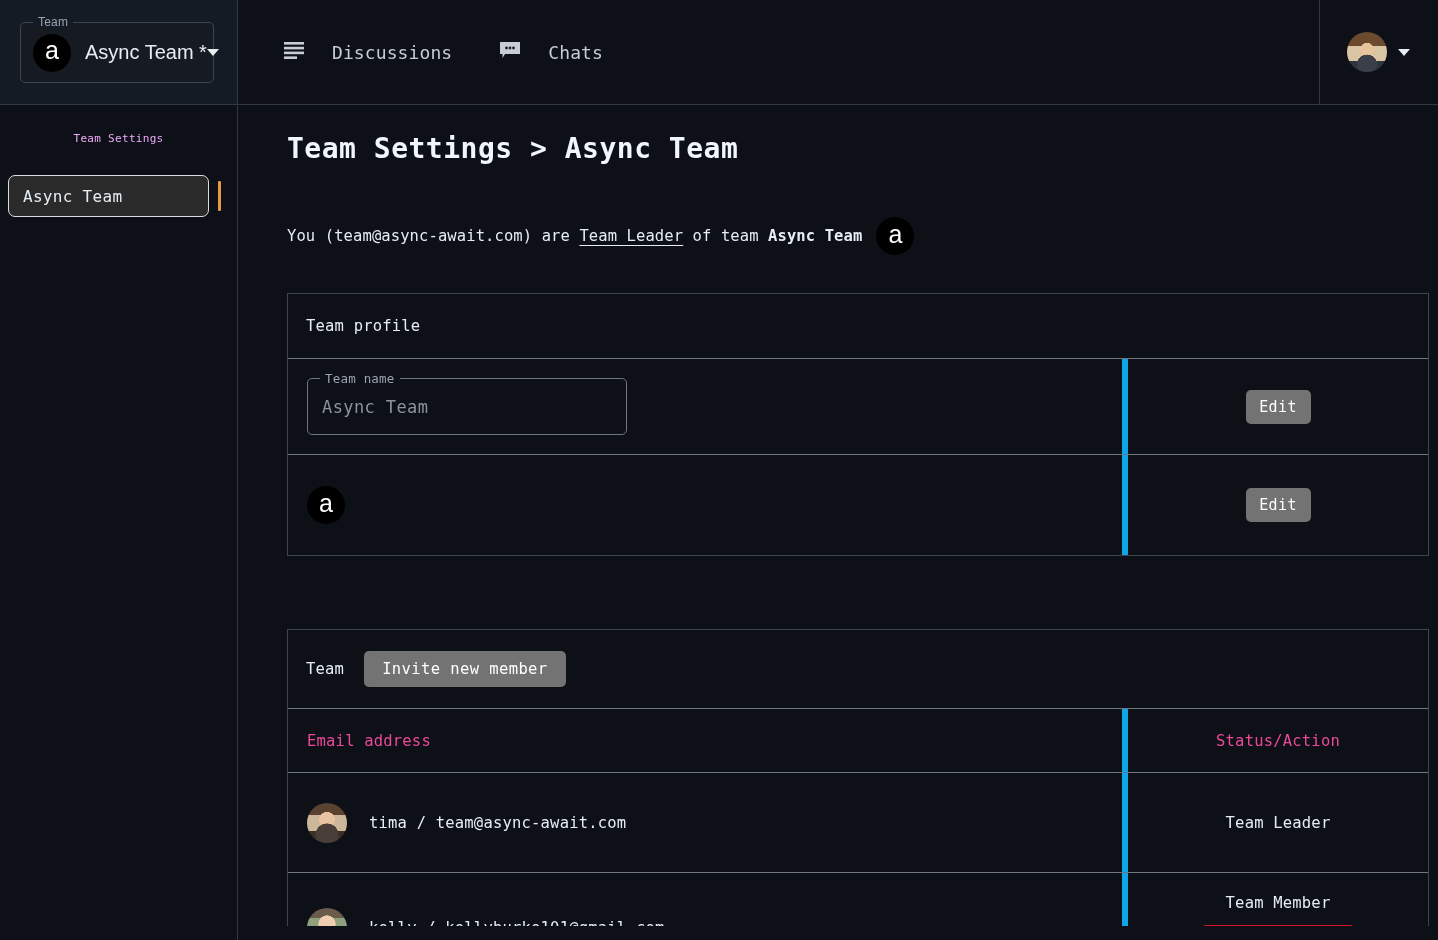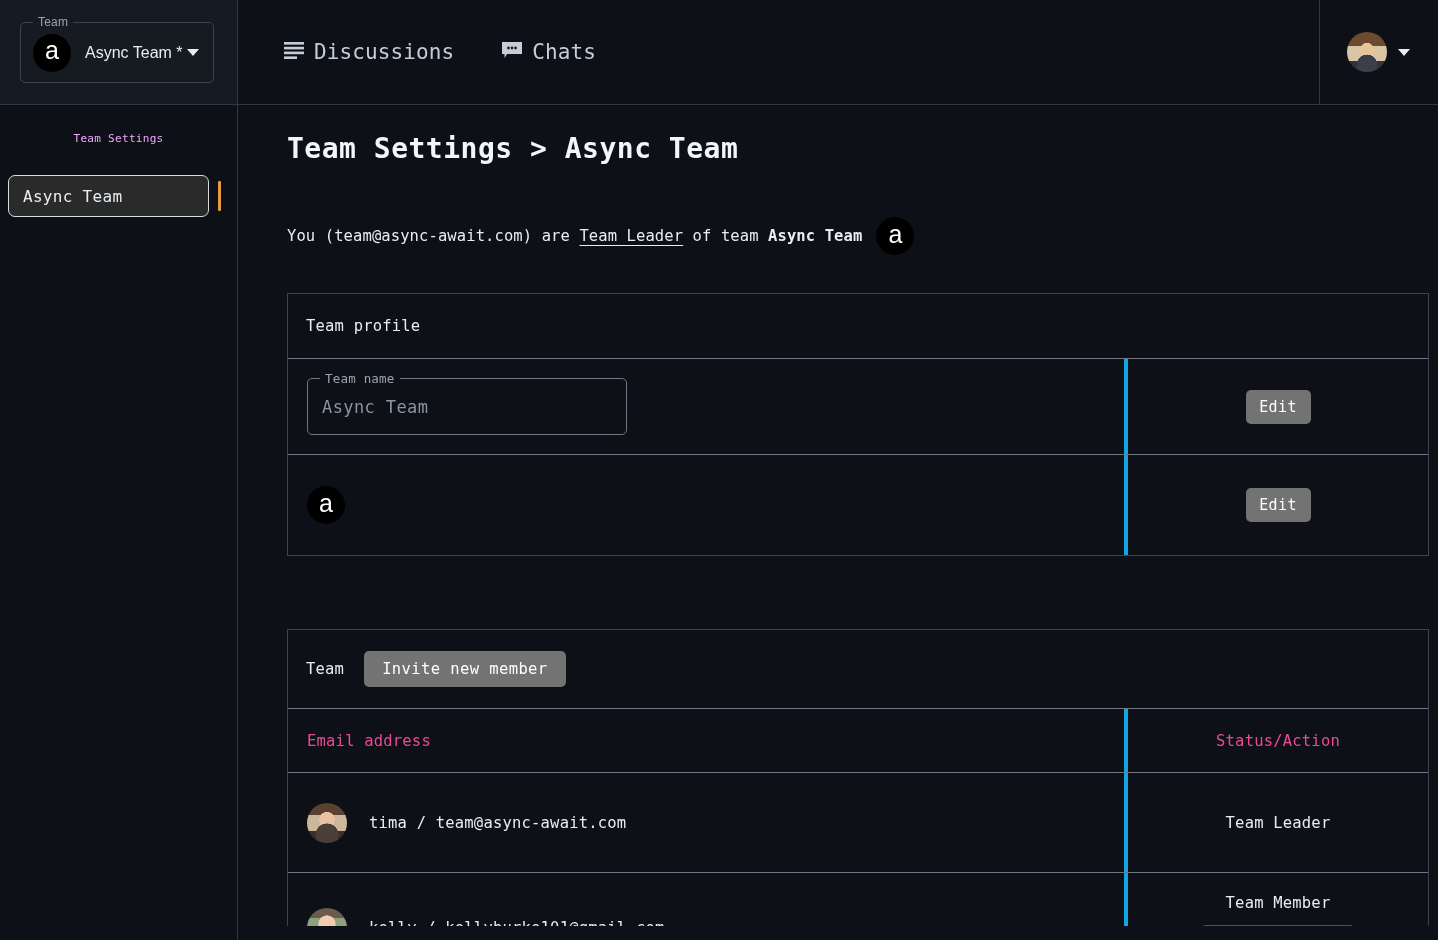--- a/index.html
+++ b/index.html
@@ -72,21 +72,21 @@
     color: #fff;
     display: flex; align-items: center; justify-content: center;
     font-family: "Liberation Sans", sans-serif;
     font-size: 25px;
     line-height: 1;
     padding-bottom: 4px;
     flex: none;
   }
   .team-select-name {
     font-family: "Liberation Sans", sans-serif;
-    font-size: 16px;
+    font-size: 20px;
     color: #e6edf3;
     margin-left: 14px;
     white-space: nowrap;
   }
   .caret {
     width: 0; height: 0;
     border-left: 6px solid transparent;
     border-right: 6px solid transparent;
     border-top: 7px solid #e6edf3;
     margin-left: auto;
@@ -97,22 +97,22 @@
     flex: 1;
     display: flex;
     align-items: center;
     padding-left: 46px;
     gap: 48px;
     border-right: 1px solid #32383f;
   }
   .navitem {
     display: flex;
     align-items: center;
-    gap: 10px;
-    font-size: 21px;
+    gap: 28px;
+    font-size: 18px;
     color: #c6cdd6;
     cursor: pointer;
     letter-spacing: .1px;
   }
   .icon-subject { display: block; }
   .icon-chat { display: block; }
 
   .useraread {
     width: 118px;
     min-width: 118px;
@@ -246,21 +246,21 @@
   .crow {
     display: flex;
     min-height: 64px;
   }
   .crow + .crow { border-top: 1px solid #6e7681; }
   .crow .left {
     flex: 1;
     display: flex;
     align-items: center;
     padding: 0 18px;
-    border-right: 4px solid #0ea5e9;
+    border-right: 6px solid #0ea5e9;
   }
   .crow .right {
     width: 300px;
     min-width: 300px;
     display: flex;
     flex-direction: column;
     align-items: center;
     justify-content: center;
     gap: 13px;
   }

